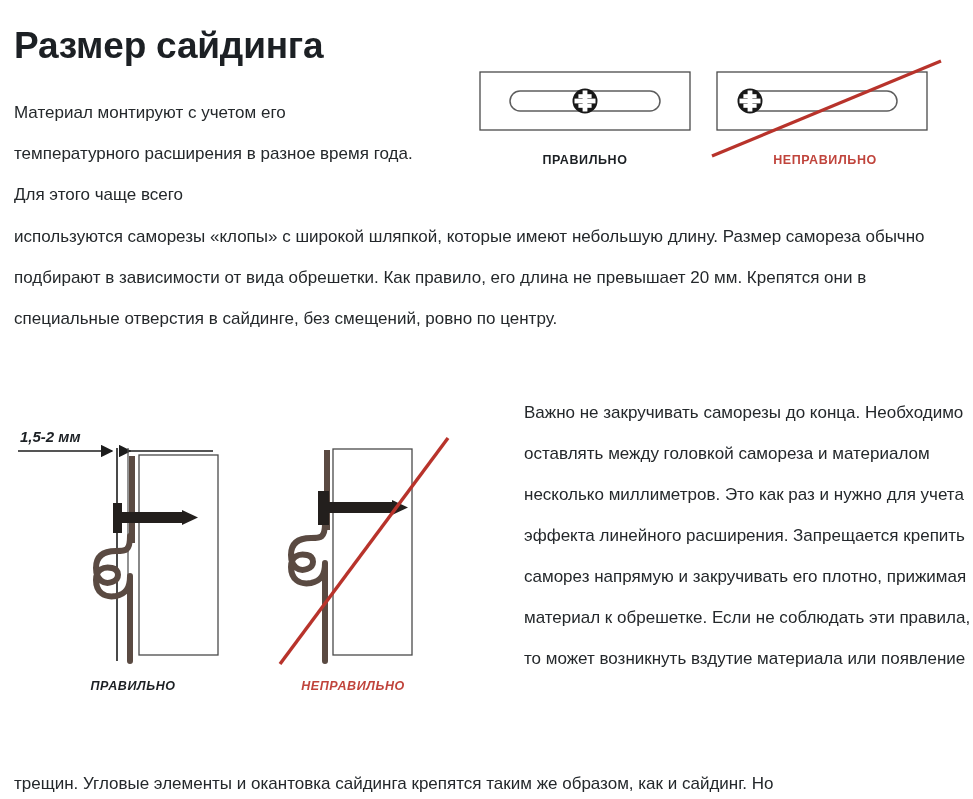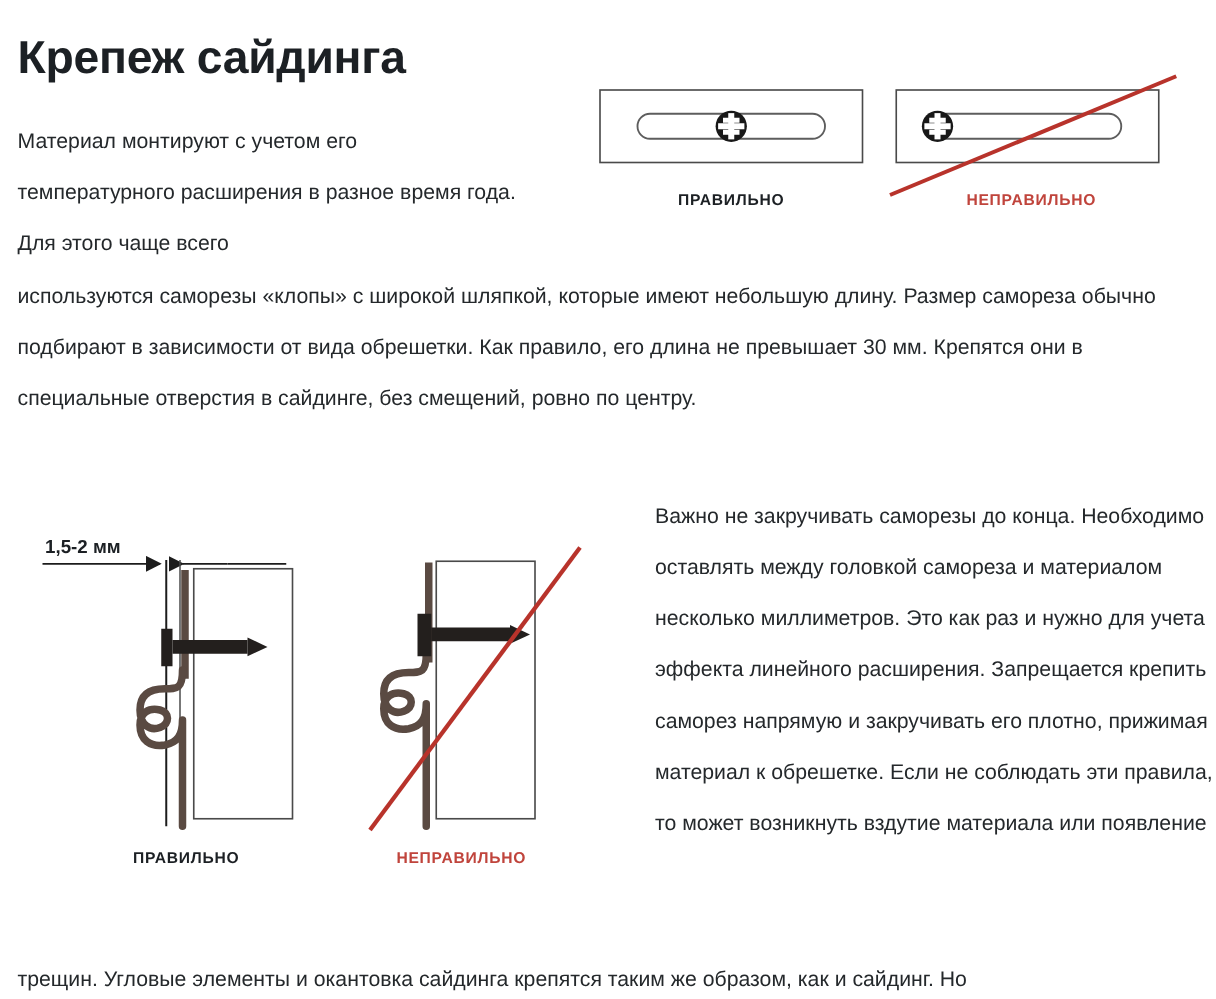--- a/index.html
+++ b/index.html
@@ -71,24 +71,25 @@
   
   .fig-top {
     position: absolute;
     left: 465px;
     top: 58px;
     width: 500px;
     height: 122px;
   }
   .fig-bottom {
     position: absolute;
-    left: 24px;
+    left: 8px;
     top: 418px;
     width: 462px;
     height: 285px;
+    font-style: italic;
   }
   .fig-top svg, .fig-bottom svg { display: block; }
 
   .cap {
     font-family: "Liberation Sans", "DejaVu Sans", sans-serif;
     font-size: 12.5px;
     font-weight: 700;
     letter-spacing: 0.6px;
   }
   .cap-ok   { fill: #1c2024; }
@@ -99,25 +100,25 @@
     font-size: 15px;
     font-weight: 700;
     fill: #1c2024;
   }
 </style>
 </head>
 <body>
 
 <div class="page">
 
-  <h1 class="article-title">Крепеж сайдинга</h1>
+  <h1 class="article-title">Размер сайдинга</h1>
 
   <p class="para para-intro">Материал монтируют с учетом его температурного расширения в разное время года. Для этого чаще всего</p>
 
-  <p class="para para-wide">используются саморезы «клопы» с широкой шляпкой, которые имеют небольшую длину. Размер самореза обычно подбирают в зависимости от вида обрешетки. Как правило, его длина не превышает 30 мм. Крепятся они в специальные отверстия в сайдинге, без смещений, ровно по центру.</p>
+  <p class="para para-wide">используются саморезы «клопы» с широкой шляпкой, которые имеют небольшую длину. Размер самореза обычно подбирают в зависимости от вида обрешетки. Как правило, его длина не превышает 20 мм. Крепятся они в специальные отверстия в сайдинге, без смещений, ровно по центру.</p>
 
   <p class="para para-right">Важно не закручивать саморезы до конца. Необходимо оставлять между головкой самореза и материалом несколько миллиметров. Это как раз и нужно для учета эффекта линейного расширения. Запрещается крепить саморез напрямую и закручивать его плотно, прижимая материал к обрешетке. Если не соблюдать эти правила, то может возникнуть вздутие материала или появление</p>
 
   <p class="para para-bottom">трещин. Угловые элементы и окантовка сайдинга крепятся таким же образом, как и сайдинг. Но</p>
 
   <div class="fig-top">
     <svg width="500" height="122" viewBox="0 0 500 122" xmlns="http://www.w3.org/2000/svg">
 
       <g>
         <rect x="15" y="14" width="210" height="58" fill="#ffffff" stroke="#4a4a4a" stroke-width="1.3"></rect>

